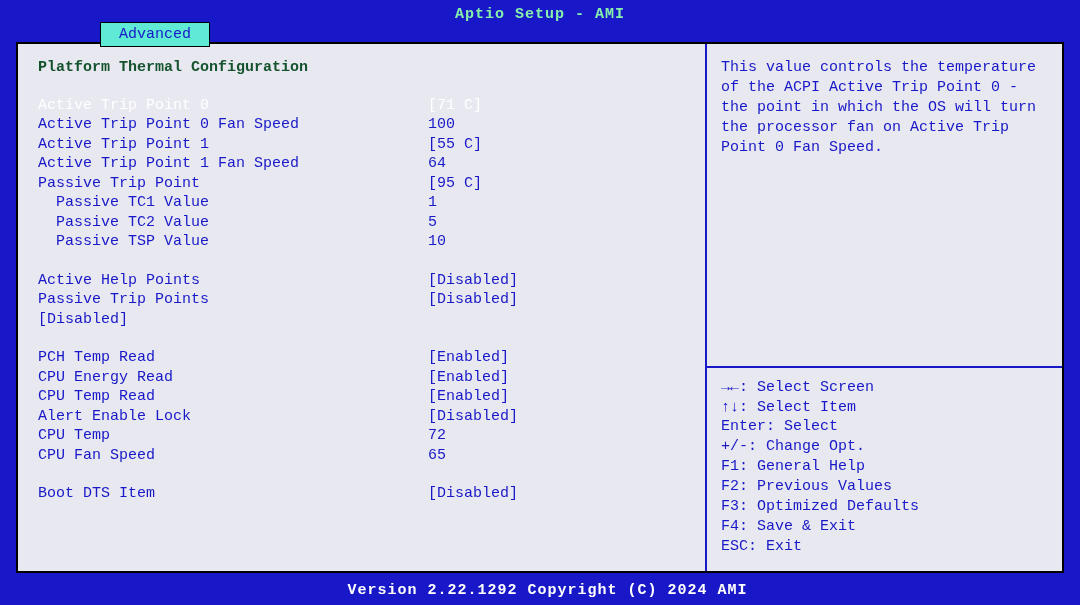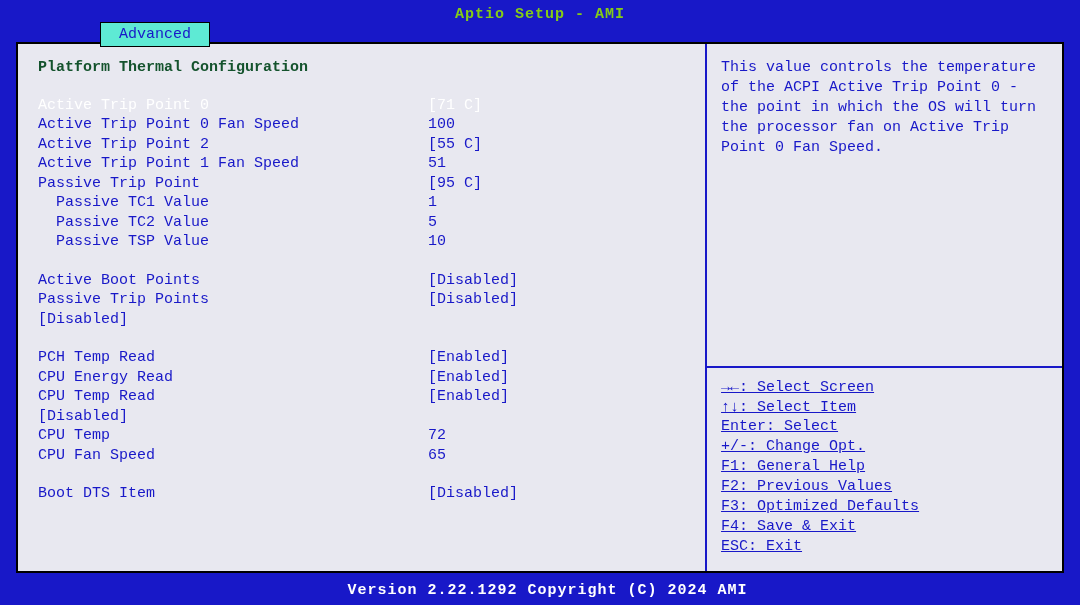--- a/index.html
+++ b/index.html
@@ -14,21 +14,21 @@
   .screen {
     width: 100%;
     height: 100%;
     background: #1818c8;
     position: relative;
   }
   .title-bar {
     width: 100%;
     height: 30px;
     background: #1818c8;
-    color: #84cc16;
+    color: #86efac;
     text-align: center;
     line-height: 30px;
     font-weight: bold;
     letter-spacing: 1px;
   }
   .tab {
     position: absolute;
     top: 22px;
     left: 100px;
     background: #5eead4;
@@ -74,21 +74,21 @@
   .setting-label.indent { padding-left: 18px; }
   .setting-value { }
   .selected .setting-label,
   .selected .setting-value { color: #ffffff; }
   .spacer { height: 19px; }
   .help-text { flex: 1; white-space: pre-wrap; }
   .divider {
     border-top: 2px solid #1818c8;
     margin: 8px -14px 10px -14px;
   }
-  .legend-line { white-space: pre; text-decoration: underline; }
+  .legend-line { white-space: pre; }
   .footer {
     position: absolute;
     bottom: 6px;
     left: 0; right: 0;
     text-align: center;
     color: #ffffff;
     font-weight: bold;
     letter-spacing: 1px;
     margin-left: 15px;
   }
@@ -109,46 +109,46 @@
       <div id="setting-rows">
           <div class="setting-row selected">
             <div class="setting-label">Active Trip Point 0</div>
             <div class="setting-value">[71 C]</div>
           </div>
           <div class="setting-row">
             <div class="setting-label">Active Trip Point 0 Fan Speed</div>
             <div class="setting-value">100</div>
           </div>
           <div class="setting-row">
-            <div class="setting-label">Active Trip Point 2</div>
+            <div class="setting-label">Active Trip Point 1</div>
             <div class="setting-value">[55 C]</div>
           </div>
           <div class="setting-row">
             <div class="setting-label">Active Trip Point 1 Fan Speed</div>
-            <div class="setting-value">51</div>
+            <div class="setting-value">64</div>
           </div>
           <div class="setting-row">
             <div class="setting-label">Passive Trip Point</div>
             <div class="setting-value">[95 C]</div>
           </div>
           <div class="setting-row">
             <div class="setting-label indent">Passive TC1 Value</div>
             <div class="setting-value">1</div>
           </div>
           <div class="setting-row">
             <div class="setting-label indent">Passive TC2 Value</div>
             <div class="setting-value">5</div>
           </div>
           <div class="setting-row">
             <div class="setting-label indent">Passive TSP Value</div>
             <div class="setting-value">10</div>
           </div>
           <div class="spacer"></div>
           <div class="setting-row">
-            <div class="setting-label">Active Boot Points</div>
+            <div class="setting-label">Active Help Points</div>
             <div class="setting-value">[Disabled]</div>
           </div>
           <div class="setting-row">
             <div class="setting-label">Passive Trip Points</div>
             <div class="setting-value">[Disabled]</div>
           </div>
           <div class="setting-row">
             <div class="setting-value">[Disabled]</div>
           </div>
           <div class="spacer"></div>
@@ -158,20 +158,21 @@
           </div>
           <div class="setting-row">
             <div class="setting-label">CPU Energy Read</div>
             <div class="setting-value">[Enabled]</div>
           </div>
           <div class="setting-row">
             <div class="setting-label">CPU Temp Read</div>
             <div class="setting-value">[Enabled]</div>
           </div>
           <div class="setting-row">
+            <div class="setting-label">Alert Enable Lock</div>
             <div class="setting-value">[Disabled]</div>
           </div>
           <div class="setting-row">
             <div class="setting-label">CPU Temp</div>
             <div class="setting-value">72</div>
           </div>
           <div class="setting-row">
             <div class="setting-label">CPU Fan Speed</div>
             <div class="setting-value">65</div>
           </div>

